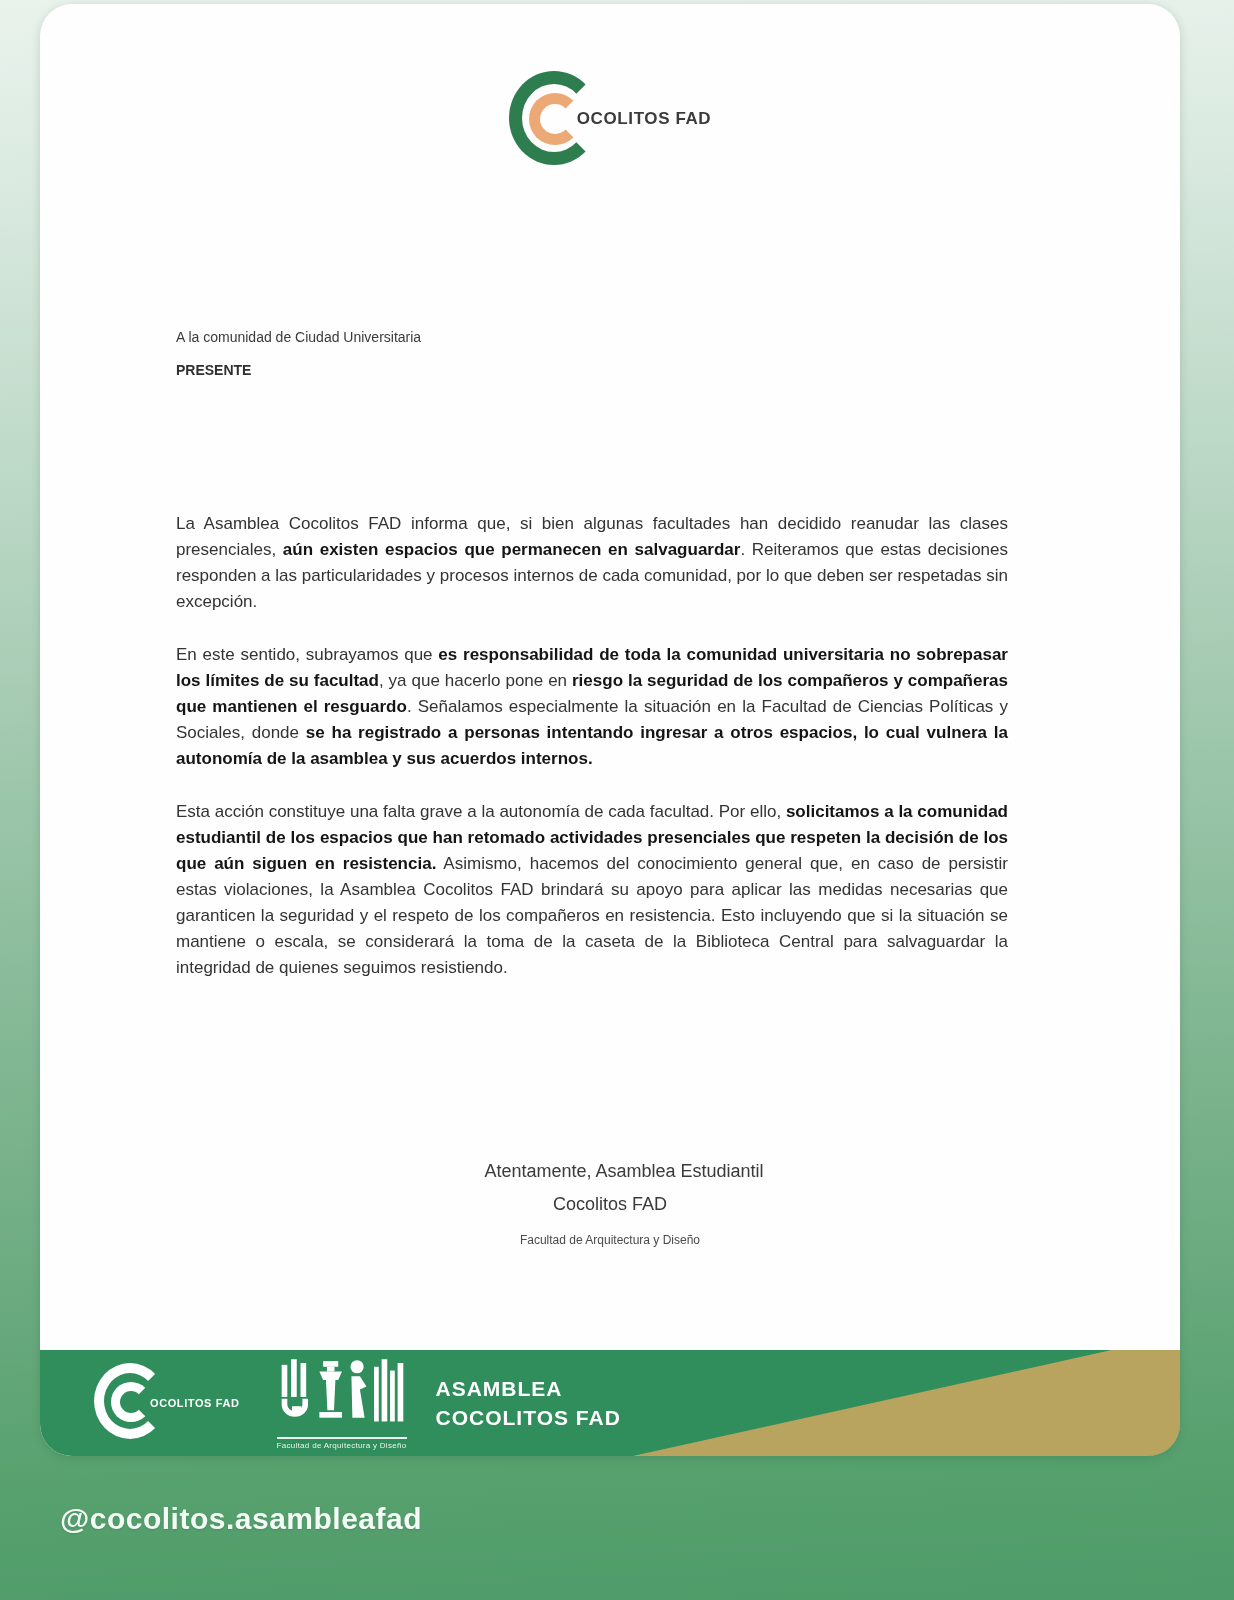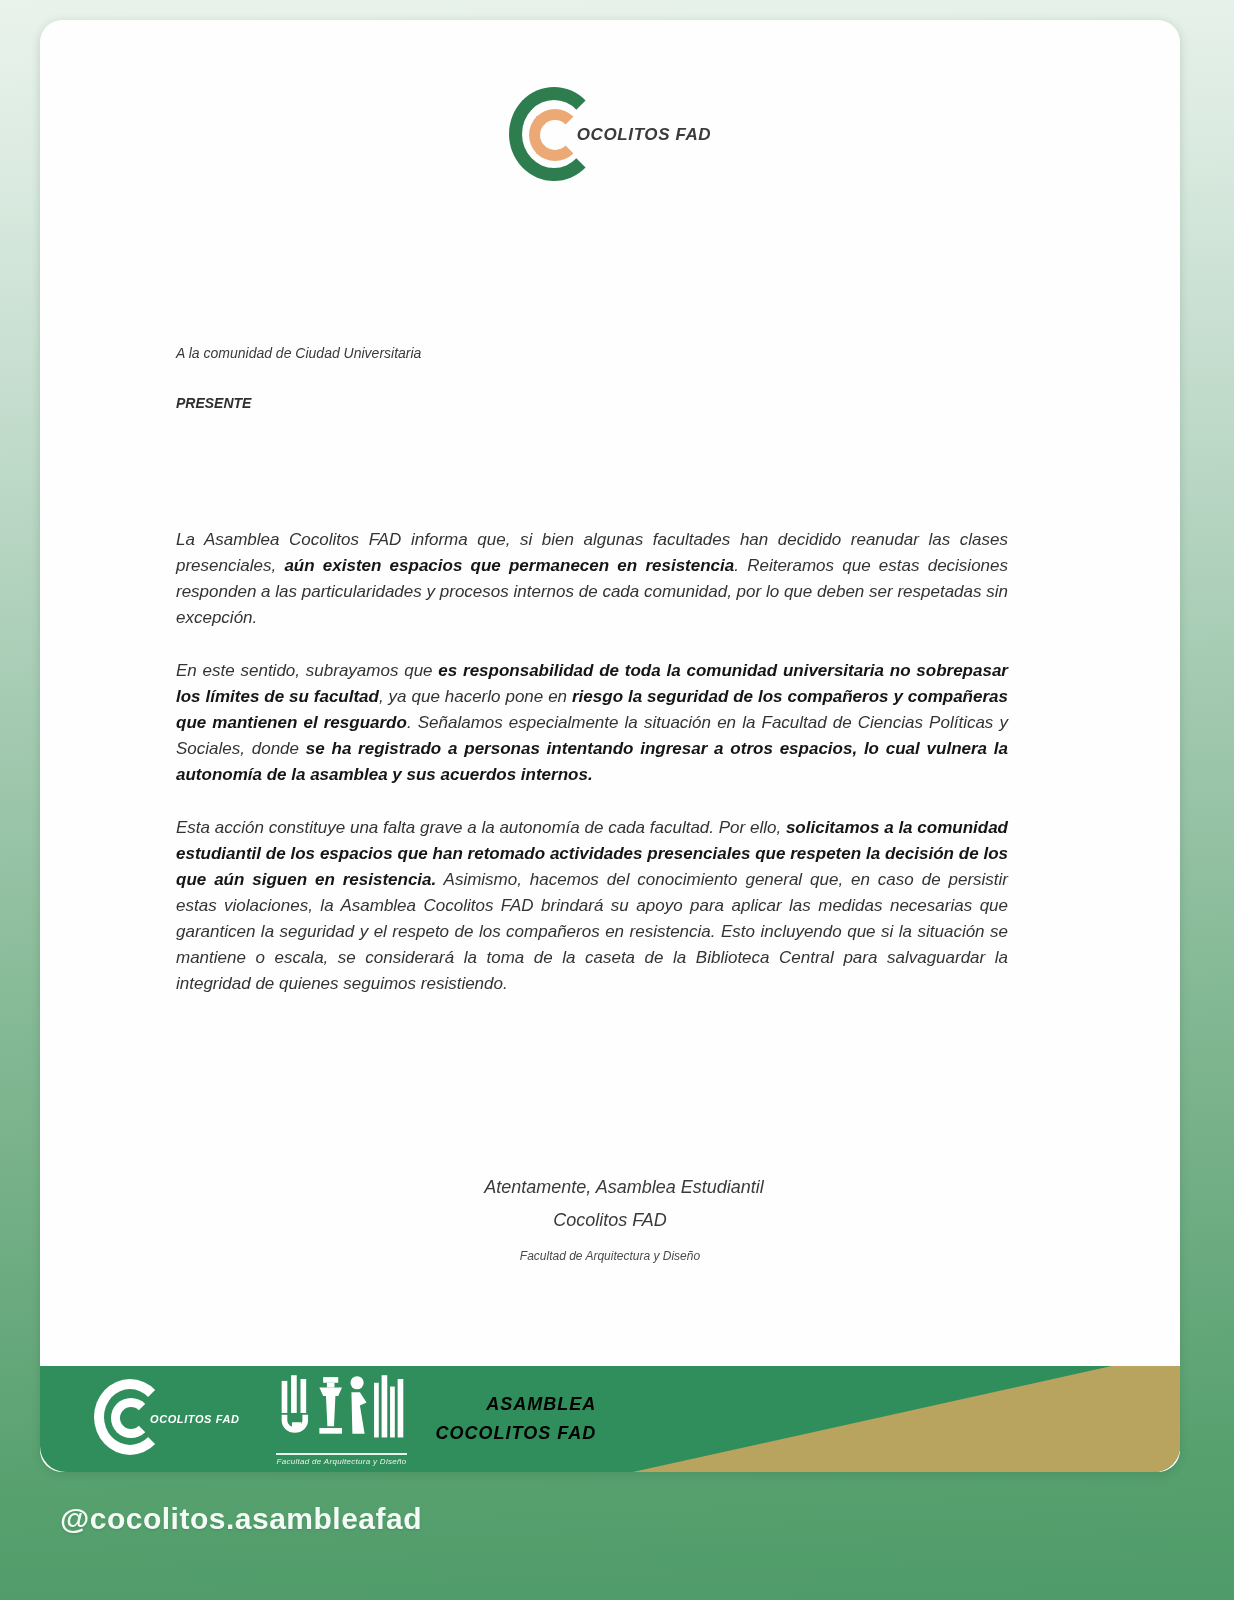--- a/index.html
+++ b/index.html
@@ -4,39 +4,38 @@
 <style>
   html,body{margin:0;padding:0;}
   body{
     width:1234px;height:1600px;position:relative;overflow:hidden;
     background:linear-gradient(178deg,#e9f3ec 0%,#dcebe2 10%,#aed0ba 38%,#8cbd9c 58%,#6cab80 78%,#55a06d 92%,#4f9b69 100%);
     font-family:"Liberation Sans",sans-serif;
     -webkit-font-smoothing:antialiased;
   }
   
   .paper{
-    position:absolute;left:40px;top:20px;width:1140px;height:1452px;
-    background:#fefefe;border-radius:22px;overflow:hidden;
+    position:absolute;left:40px;top:4px;width:1140px;height:1452px;
+    background:#fefefe;border-radius:32px;overflow:hidden;
     box-shadow:0 2px 10px rgba(30,70,45,.18);
-    font-style:italic;
   }
   
   .brand{position:absolute;top:60px;left:0;width:100%;height:110px;display:flex;justify-content:center;align-items:center;}
   .brand-wrap{position:relative;display:flex;align-items:center;}
   .cmark{position:relative;width:92px;height:96px;flex:0 0 auto;}
   .cring{position:absolute;border-radius:50%;border-style:solid;}
   .c-outer{left:0;top:0;width:64px;height:68px;border-width:13px;border-color:#2e7d4f;border-right-color:transparent;}
   .c-inner{left:20px;top:22px;width:30px;height:30px;border-width:11px;border-color:#eda975;border-right-color:transparent;}
   .brand-text{
     margin-left:-24px;font-size:17px;font-weight:700;color:#3b3b3b;letter-spacing:.6px;white-space:nowrap;
   }
   
   .dateline{position:absolute;top:222px;left:0;right:150px;text-align:right;font-size:17px;color:#3a3a3a;}
   .addr{position:absolute;top:320px;left:136px;font-size:14px;color:#3a3a3a;line-height:26px;}
-  .addr .salut{font-weight:700;margin-top:24px;color:#2f2f2f;}
+  .addr .salut{font-weight:700;margin-top:7px;color:#2f2f2f;}
   .bodytext{position:absolute;top:507px;left:136px;width:832px;font-size:17px;line-height:26px;color:#333;text-align:justify;}
   .bodytext p{margin:0 0 27px 0;}
   .bodytext .b{font-weight:700;color:#151515;}
   .closing{position:absolute;top:1152px;left:0;width:100%;text-align:center;color:#3a3a3a;}
   .closing .l1{font-size:18px;line-height:30px;padding-left:28px;}
   .closing .l2{font-size:18px;line-height:30px;margin-top:3px;}
   .closing .l3{font-size:12px;line-height:18px;margin-top:12px;color:#4a4a4a;}
   .closing .l4{font-size:12px;line-height:18px;color:#4a4a4a;}
   
   .band{
@@ -51,21 +50,21 @@
   
   .wmark-wrap{position:relative;display:flex;align-items:center;margin-left:54px;}
   .wmark{position:relative;width:76px;height:80px;flex:0 0 auto;}
   .w-outer{left:0;top:0;width:52px;height:56px;border-width:10px;border-color:#fff;border-right-color:transparent;}
   .w-inner{left:17px;top:19px;width:22px;height:22px;border-width:9px;border-color:#fff;border-right-color:transparent;}
   .wmark-text{margin-left:-20px;font-size:11px;font-weight:700;color:#fff;letter-spacing:.6px;white-space:nowrap;}
   
   .fad{margin-left:36px;display:flex;flex-direction:column;align-items:center;}
   .fad-caption{font-size:8px;color:#ffffff;opacity:.9;margin-top:2px;letter-spacing:.3px;border-top:2px solid #fff;padding-top:2px;}
   
-  .org{margin-left:28px;color:#000000;font-weight:700;font-size:18px;line-height:29px;letter-spacing:1px;text-align:right;}
+  .org{margin-left:28px;color:#ffffff;font-weight:700;font-size:21px;line-height:29px;letter-spacing:1px;}
   
   .handle{
     position:absolute;left:60px;top:1502px;font-size:30px;font-weight:700;color:#f4faf6;letter-spacing:.5px;
     text-shadow:0 1px 2px rgba(40,90,60,.25);
   }
 </style>
 </head>
 <body>
 
 <div class="paper">
@@ -80,21 +79,21 @@
     </div>
   </div>
 
 
   <div class="addr">
     <div>A la comunidad de Ciudad Universitaria</div>
     <div class="salut">PRESENTE</div>
   </div>
 
   <div class="bodytext">
-      <p><span>La Asamblea Cocolitos FAD informa que, si bien algunas facultades han decidido reanudar las clases presenciales, </span><span class="b">aún existen espacios que permanecen en resistencia</span><span>. Reiteramos que estas decisiones responden a las particularidades y procesos internos de cada comunidad, por lo que deben ser respetadas sin excepción.</span></p>
+      <p><span>La Asamblea Cocolitos FAD informa que, si bien algunas facultades han decidido reanudar las clases presenciales, </span><span class="b">aún existen espacios que permanecen en salvaguardar</span><span>. Reiteramos que estas decisiones responden a las particularidades y procesos internos de cada comunidad, por lo que deben ser respetadas sin excepción.</span></p>
       <p><span>En este sentido, subrayamos que </span><span class="b">es responsabilidad de toda la comunidad universitaria no sobrepasar los límites de su facultad</span><span>, ya que hacerlo pone en </span><span class="b">riesgo la seguridad de los compañeros y compañeras que mantienen el resguardo</span><span>. Señalamos especialmente la situación en la Facultad de Ciencias Políticas y Sociales, donde </span><span class="b">se ha registrado a personas intentando ingresar a otros espacios, lo cual vulnera la autonomía de la asamblea y sus acuerdos internos.</span></p>
       <p><span>Esta acción constituye una falta grave a la autonomía de cada facultad. Por ello, </span><span class="b">solicitamos a la comunidad estudiantil de los espacios que han retomado actividades presenciales que respeten la decisión de los que aún siguen en resistencia.</span><span> Asimismo, hacemos del conocimiento general que, en caso de persistir estas violaciones, la Asamblea Cocolitos FAD brindará su apoyo para aplicar las medidas necesarias que garanticen la seguridad y el respeto de los compañeros en resistencia. Esto incluyendo que si la situación se mantiene o escala, se considerará la toma de la caseta de la Biblioteca Central para salvaguardar la integridad de quienes seguimos resistiendo.</span></p>
     </div>
 
   <div class="closing">
     <div class="l1">Atentamente, Asamblea Estudiantil</div>
     <div class="l2">Cocolitos FAD</div>
     <div class="l3">Facultad de Arquitectura y Diseño</div>
   </div>
 

